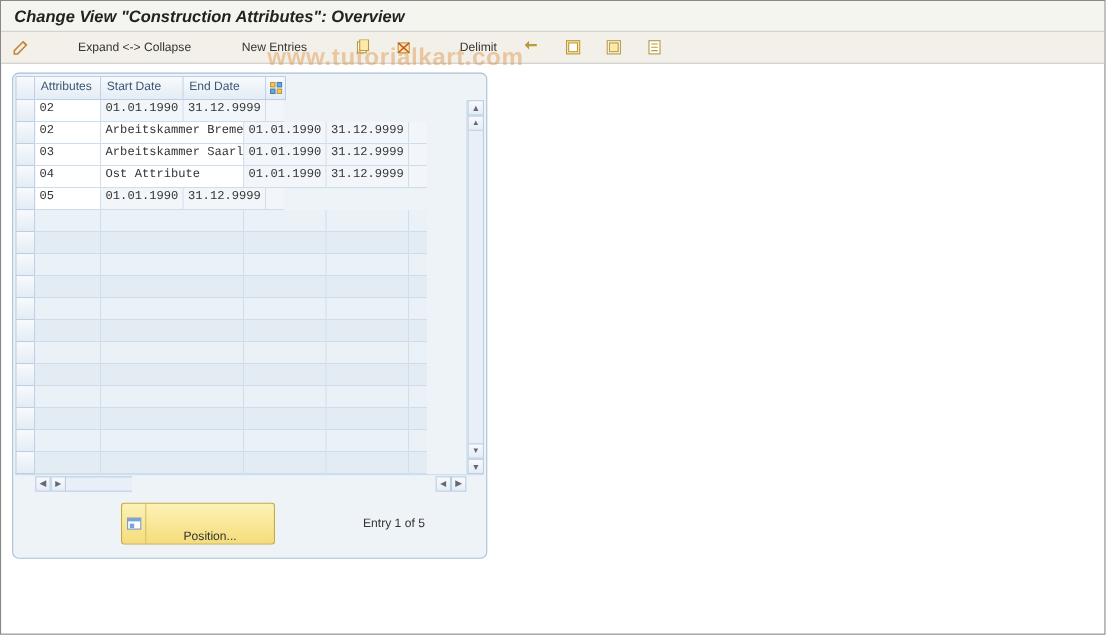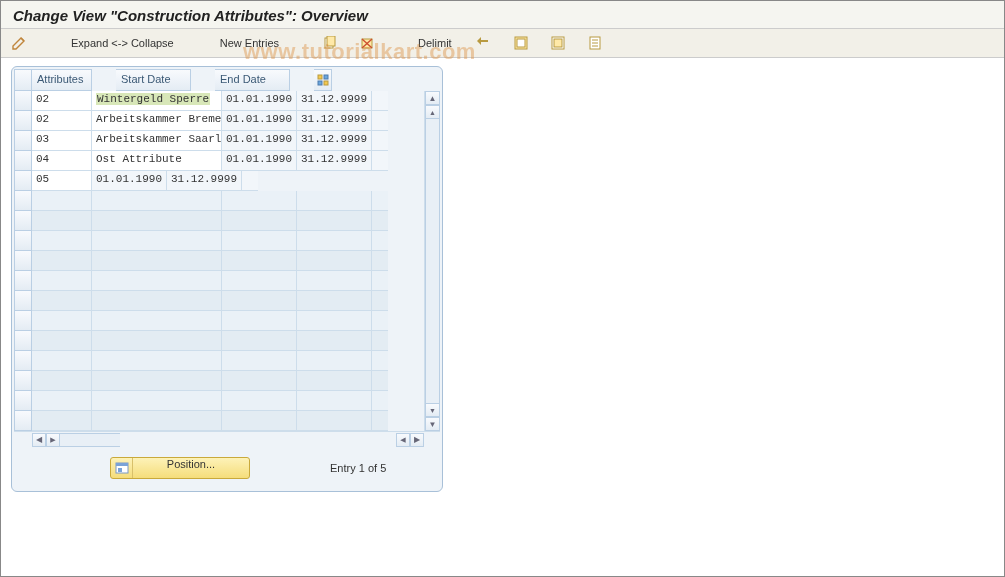--- a/index.html
+++ b/index.html
@@ -80,21 +80,20 @@
   .grid-main {
     flex: 1;
     overflow: hidden;
   }
   .grid-row {
     display: flex;
     height: 20px;
   }
   .hdr-row {
     height: 22px;
-    gap: 24px;
   }
   .sel-cell {
     width: 18px;
     height: 20px;
     background: linear-gradient(#f8fafd, #e4ecf4);
     border: 1px solid #bacfe4;
     border-top: none;
     cursor: pointer;
   }
   .sel-cell.hdr {
@@ -200,25 +199,25 @@
     align-self:center;
   }
   .hscroll-spacer { flex:1; }
   .panel-footer {
     display:flex;
     align-items:center;
     padding: 10px 8px 12px 8px;
     gap: 10px;
   }
   .position-btn {
-    display:flex;align-items:flex-start;
+    display:flex;align-items:flex-end;
     background: linear-gradient(#fdf2b8, #f5dd7b);
     border: 1px solid #c9a93b;
     border-radius:3px;
-    height:22px;
+    height:38px;
     width:140px;
     cursor:pointer;
     margin-left: 90px;
   }
   .position-btn .icon-slot{
     width:22px;display:flex;align-items:center;justify-content:center;
     border-right:1px solid #d8c06a;
     height:100%;
   }
   .position-btn .label{
@@ -342,21 +341,20 @@
                 <rect x="1" y="1" width="4" height="4" fill="#f3c94e" stroke="#b89a40"></rect>
                 <rect x="7" y="1" width="4" height="4" fill="#6aa6dd" stroke="#4d7bad"></rect>
                 <rect x="1" y="7" width="4" height="4" fill="#6aa6dd" stroke="#4d7bad"></rect>
                 <rect x="7" y="7" width="4" height="4" fill="#f3c94e" stroke="#b89a40"></rect>
               </svg>
           </div>
         </div>
         <div id="data-rows">
             <div class="grid-row">
               <div class="data-cell c-attr input">02</div>
-              <div class="data-cell c-text input"><span class="selected-text">Wintergeld Sperre</span></div>
               <div class="data-cell c-sdate readonly">01.01.1990</div>
               <div class="data-cell c-edate readonly">31.12.9999</div>
               <div class="data-cell c-scroll readonly" style="border-right: none;"></div>
             </div>
             <div class="grid-row">
               <div class="data-cell c-attr input">02</div>
               <div class="data-cell c-text input">Arbeitskammer Bremen</div>
               <div class="data-cell c-sdate readonly">01.01.1990</div>
               <div class="data-cell c-edate readonly">31.12.9999</div>
               <div class="data-cell c-scroll readonly" style="border-right: none;"></div>

